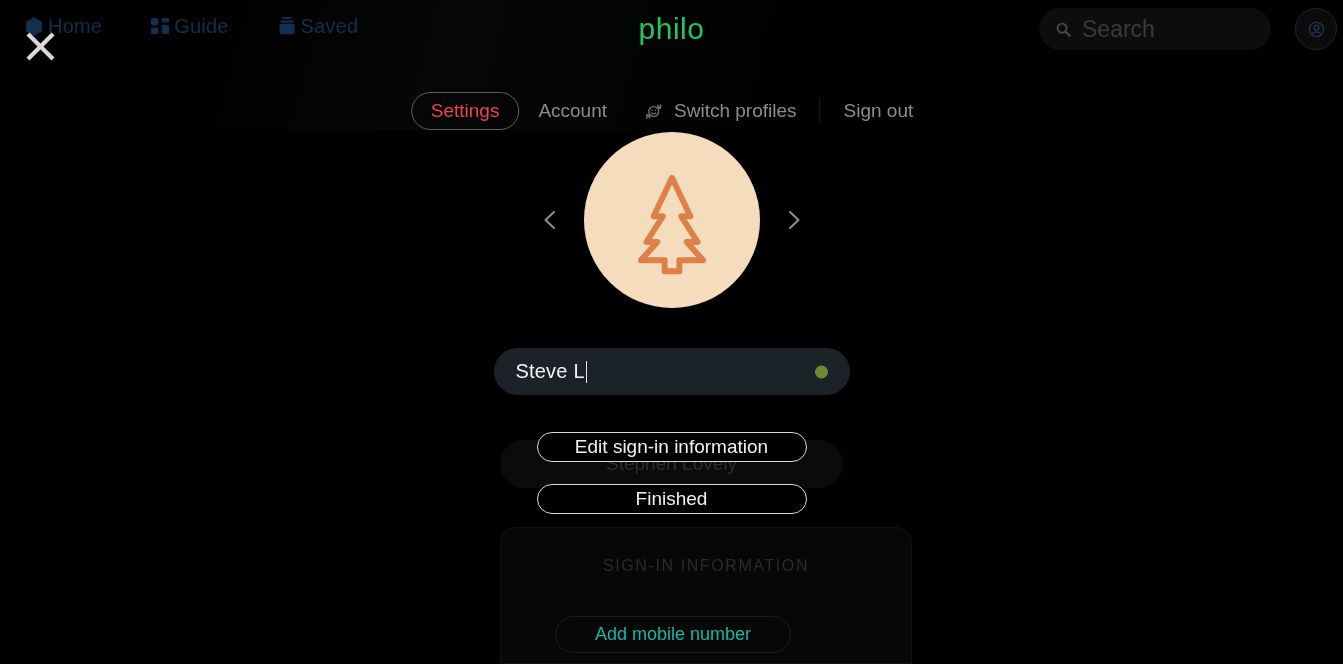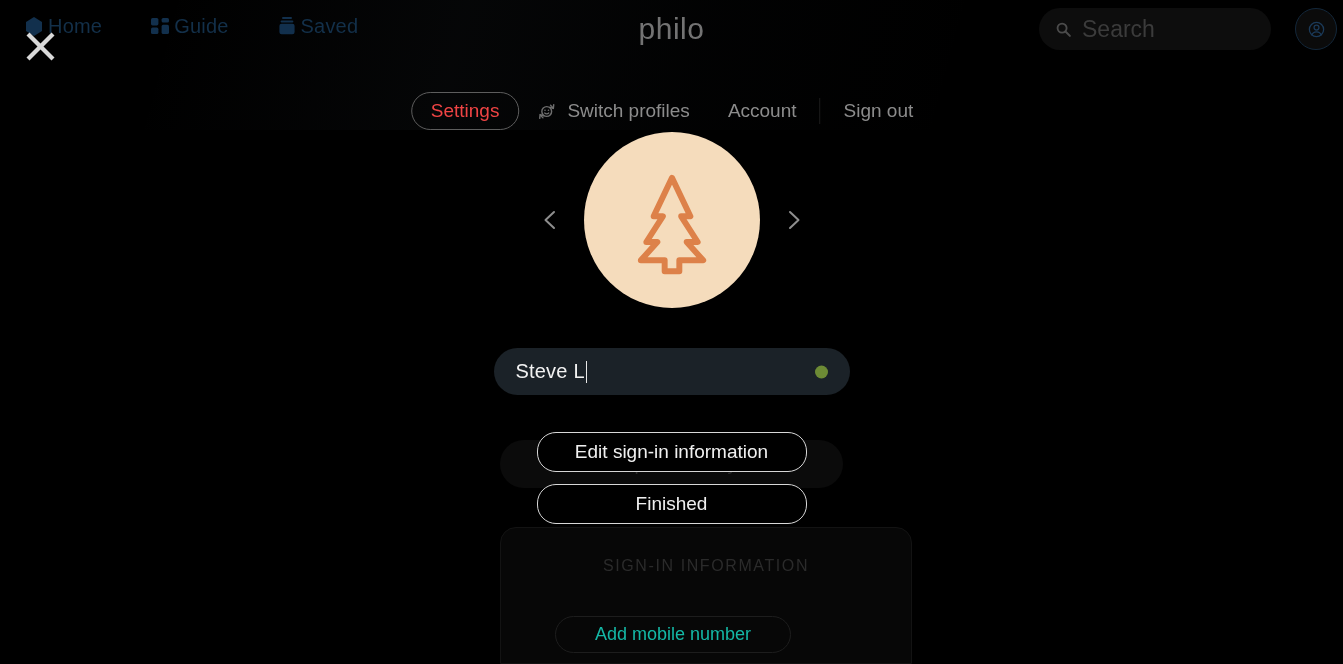--- a/index.html
+++ b/index.html
@@ -22,21 +22,21 @@
 
   .topnav { position:absolute; left:0; top:0; width:1343px; height:58px; }
 
   .nav-left { position:absolute; left:22px; top:14px; display:flex; align-items:center; gap:0; }
   .nav-item { display:flex; align-items:center; gap:2px; margin-right:46px; }
   .nav-label { font-size:20px; color:#13304a; letter-spacing:.2px; }
   .nav-ico { width:24px; height:24px; display:block; }
 
   .logo {
     position:absolute; left:50%; top:14px; transform:translateX(-50%);
-    font-size:30px; color:#737373; letter-spacing:.5px; line-height:30px;
+    font-size:30px; color:#22c55e; letter-spacing:.5px; line-height:30px;
     font-family:"Liberation Sans", sans-serif;
   }
 
   .search {
     position:absolute; right:72px; top:8px; width:232px; height:42px;
     background:#0d0d0d; border-radius:21px; display:flex; align-items:center; padding:0 16px;
   }
   .search-ico { width:17px; height:17px; flex:0 0 auto; margin-right:10px; opacity:.5; }
   .search-ph { font-size:23px; color:#3b3b3b; }
 
@@ -99,21 +99,21 @@
     position:absolute; left:50%; top:348px; transform:translateX(-50%);
     width:356px; height:47px; background:#1b2228; border-radius:24px;
     display:flex; align-items:center; padding:12px 22px; cursor:text;
   }
   .name-text { font-size:20px; color:#f2f2f2; letter-spacing:.2px; }
   .caret { display:inline-block; width:1.5px; height:22px; background:#e8e8e8; margin-left:1px; vertical-align:-4px; }
   .name-dot { position:absolute; right:22px; top:50%; transform:translateY(-50%); width:13px; height:13px; border-radius:50%; background:#6d8b35; }
 
   .act-btn {
     position:absolute; left:50%; transform:translateX(-50%);
-    width:270px; height:40px; border:1px solid #d8d8d8; border-radius:19px;
+    width:270px; height:30px; border:1px solid #d8d8d8; border-radius:19px;
     background:#000; color:#f0f0f0; font-size:19px;
     display:flex; align-items:center; justify-content:center; cursor:pointer;
     font-family:"Liberation Sans", sans-serif;
   }
   .act-btn.edit { top:432px; }
   .act-btn.finished { top:484px; }
 </style>
 </head>
 <body>
 
@@ -197,39 +197,39 @@
   <div class="close-x">
     <svg viewBox="0 0 33 33" width="33" height="33">
       <line x1="4" y1="4" x2="29" y2="29" stroke="#d9d9d9" stroke-width="4.2" stroke-linecap="butt"></line>
       <line x1="29" y1="4" x2="4" y2="29" stroke="#d9d9d9" stroke-width="4.2" stroke-linecap="butt"></line>
     </svg>
   </div>
 
   <div class="tabs">
     <div class="tab selected">
       <span>Settings</span>
+    </div>
+    <div class="tab">
+      <span>Account</span>
     </div>
     <div class="tab with-ico">
       <span class="switch-ico">
         <svg viewBox="0 0 24 24" width="23" height="23">
           <circle cx="12" cy="12" r="5.1" fill="none" stroke="#6e6e6e" stroke-width="1.5"></circle>
           <circle cx="10.2" cy="10.7" r=".85" fill="#6e6e6e"></circle>
           <circle cx="13.8" cy="10.7" r=".85" fill="#6e6e6e"></circle>
           <path d="M9.9 13.6a2.8 2.8 0 0 0 4.2 0" fill="none" stroke="#6e6e6e" stroke-width="1.3" stroke-linecap="round"></path>
           <path d="M18.6 8.6a8 8 0 0 0-2.6-3.1" fill="none" stroke="#6e6e6e" stroke-width="1.5" stroke-linecap="round"></path>
           <path d="M19.3 4.8l-.4 4 -3.6-1.2" fill="none" stroke="#6e6e6e" stroke-width="1.5" stroke-linecap="round" stroke-linejoin="round"></path>
           <path d="M5.4 15.4a8 8 0 0 0 2.6 3.1" fill="none" stroke="#6e6e6e" stroke-width="1.5" stroke-linecap="round"></path>
           <path d="M4.7 19.2l.4-4 3.6 1.2" fill="none" stroke="#6e6e6e" stroke-width="1.5" stroke-linecap="round" stroke-linejoin="round"></path>
         </svg>
       </span>
       <span>Switch profiles</span>
     </div>
-    <div class="tab">
-      <span>Account</span>
-    </div>
     <div class="tab-divider"></div>
     <div class="tab">
       <span>Sign out</span>
     </div>
   </div>
 
   <div class="av-wrap">
 
     <div class="chev left">
       <svg viewBox="0 0 26 26" width="26" height="26">

